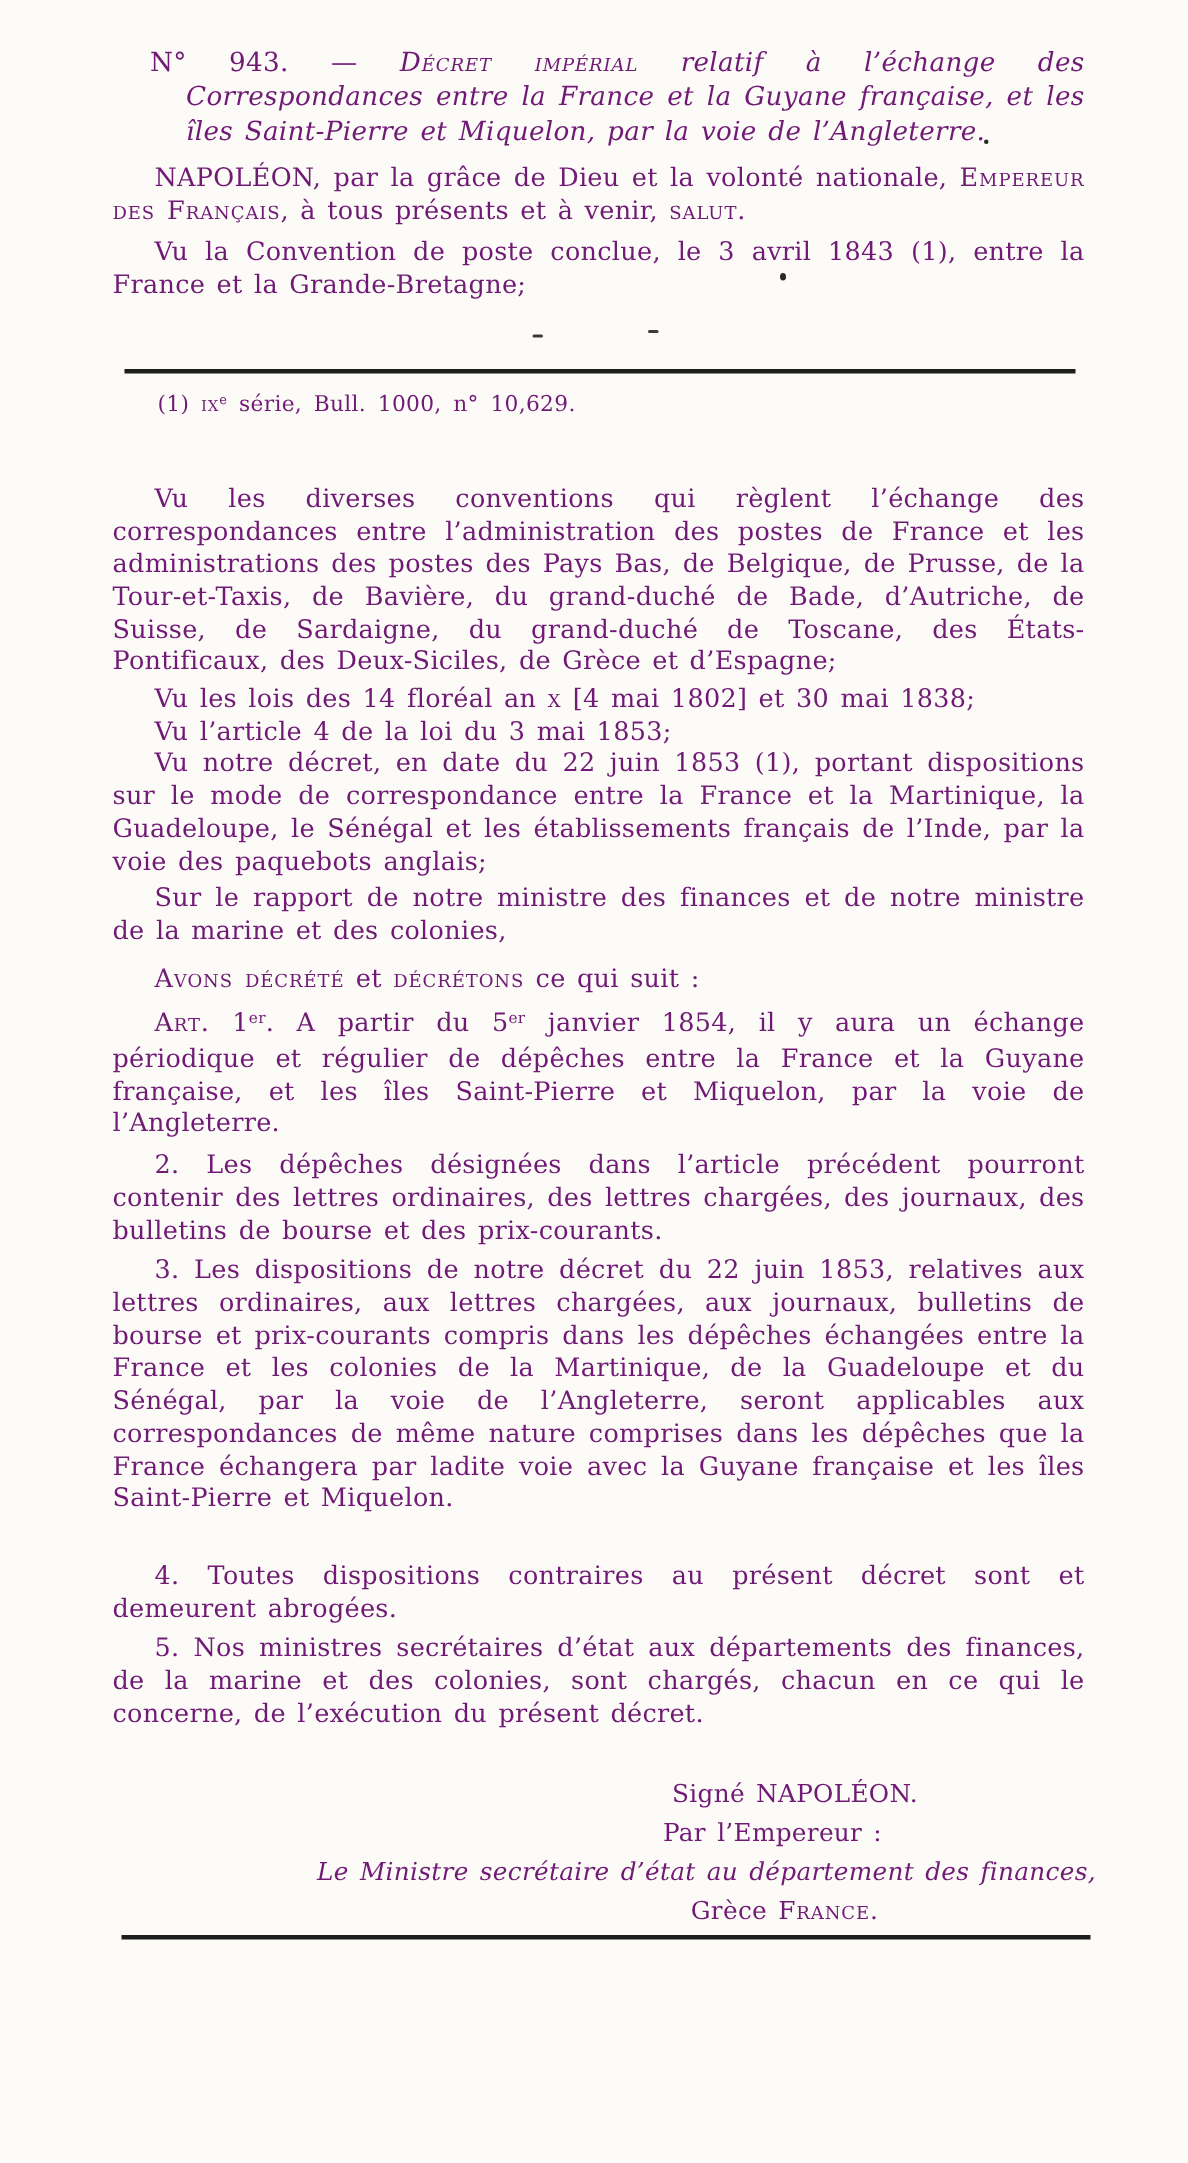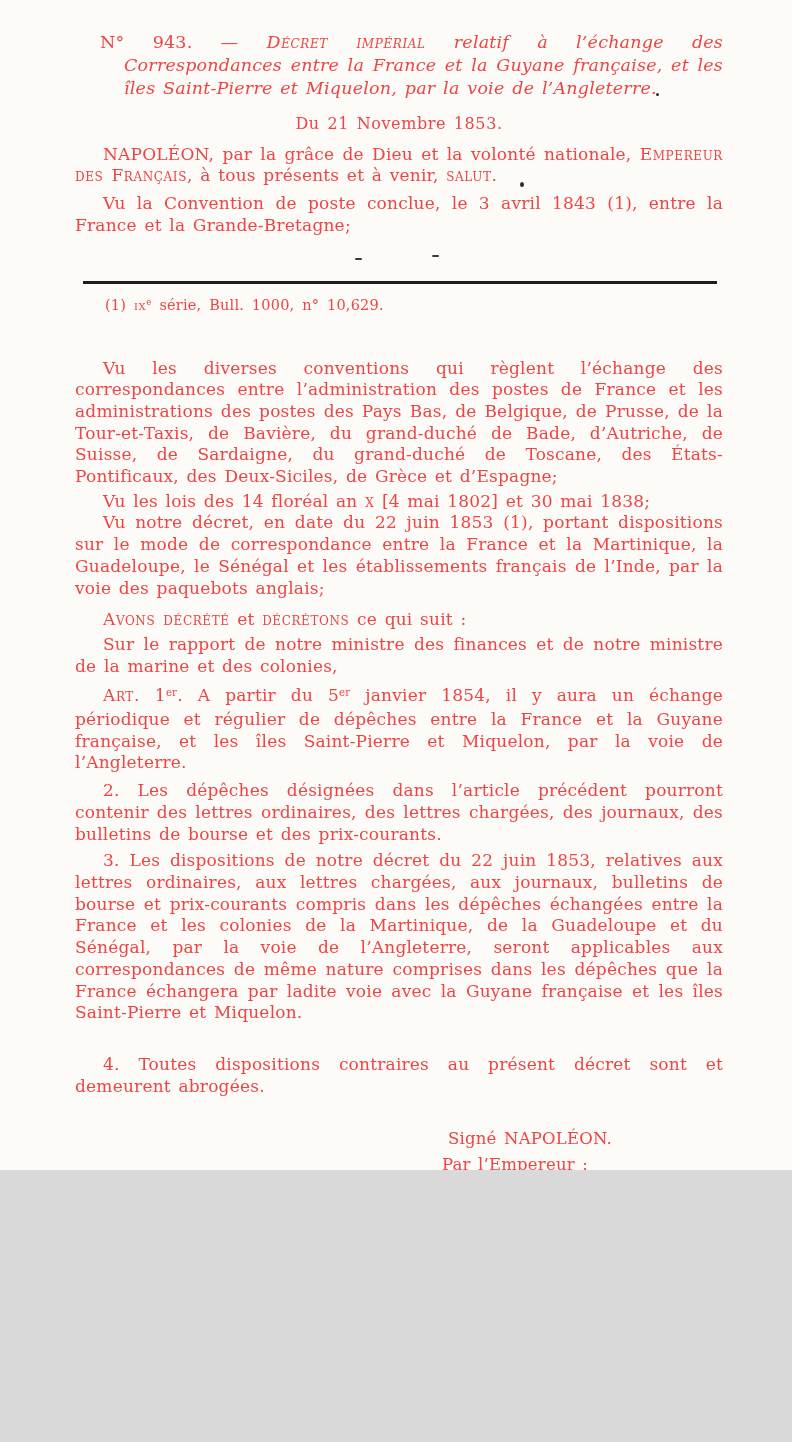--- a/index.html
+++ b/index.html
@@ -1,21 +1,21 @@
 <!DOCTYPE html>
 <html><head>
 <meta charset="utf-8">
 <style>
   html,body { margin:0; padding:0; background:#d9d9d9; }
   .page {
     position:relative;
-    width:792px; height:1170px;
+    width:792px; height:1442px;
     margin:0 auto;
     background:#fcfbf8;
-    color:#ef4444;
+    color:#701a75;
     font-family:"DejaVu Serif","Liberation Serif",serif;
     overflow:hidden;
     box-sizing:border-box;
     padding-top:31px;
   }
   .column { margin-left:75px; width:648px; }
 
   p { margin:0; font-size:17px; line-height:21.7px; text-align:justify;
       letter-spacing:0.2px; word-spacing:2px; }
 
@@ -63,61 +63,62 @@
 <body>
 
 <div class="page">
   <div class="speck s1"></div>
   <div class="speck s2"></div>
 
   <div class="column">
 
     <p class="heading"><span>N° 943. — </span><span class="sc it">Décret impérial</span><span class="it"> relatif à l’échange des Correspondances entre la France et la Guyane française, et les îles Saint-Pierre et Miquelon, par la voie de l’Angleterre.</span></p>
 
-    <p class="date">Du 21 Novembre 1853.</p>
 
     <p class="para preamble"><span>NAPOLÉON, par la grâce de Dieu et la volonté nationale, </span><span class="sc">Empereur des Français</span><span>, à tous présents et à venir, </span><span class="sc">salut</span><span>.</span></p>
 
     <p class="para mt6"><span>Vu la Convention de poste conclue, le 3 avril 1843 (1), entre la France et la Grande-Bretagne;</span></p>
 
     <div class="dashes">
       <span class="dash d1"></span>
       <span class="dash d2"></span>
     </div>
 
     <div class="rule"></div>
 
     <p class="footnote"><span>(1) </span><span class="sc">ix</span><span class="sup">e</span><span> série, Bull. 1000, n° 10,629.</span></p>
 
     <p class="para mt41"><span>Vu les diverses conventions qui règlent l’échange des correspondances entre l’administration des postes de France et les administrations des postes des Pays Bas, de Belgique, de Prusse, de la Tour-et-Taxis, de Bavière, du grand-duché de Bade, d’Autriche, de Suisse, de Sardaigne, du grand-duché de Toscane, des États-Pontificaux, des Deux-Siciles, de Grèce et d’Espagne;</span></p>
 
     <p class="para mt3"><span>Vu les lois des 14 floréal an </span><span class="sc">x</span><span> [4 mai 1802] et 30 mai 1838;</span></p>
 
+    <p class="para"><span>Vu l’article 4 de la loi du 3 mai 1853;</span></p>
 
     <p class="para"><span>Vu notre décret, en date du 22 juin 1853 (1), portant dispositions sur le mode de correspondance entre la France et la Martinique, la Guadeloupe, le Sénégal et les établissements français de l’Inde, par la voie des paquebots anglais;</span></p>
 
+    <p class="para mt3"><span>Sur le rapport de notre ministre des finances et de notre ministre de la marine et des colonies,</span></p>
+
     <p class="para mt10"><span class="sc">Avons décrété</span><span> et </span><span class="sc">décrétons</span><span> ce qui suit :</span></p>
-
-    <p class="para mt3"><span>Sur le rapport de notre ministre des finances et de notre ministre de la marine et des colonies,</span></p>
 
     <p class="para mt8"><span class="sc">Art.</span><span> 1</span><span class="sup">er</span><span>. A partir du 5</span><span class="sup">er</span><span> janvier 1854, il y aura un échange périodique et régulier de dépêches entre la France et la Guyane française, et les îles Saint-Pierre et Miquelon, par la voie de l’Angleterre.</span></p>
 
     <p class="para mt6"><span>2. Les dépêches désignées dans l’article précédent pourront contenir des lettres ordinaires, des lettres chargées, des journaux, des bulletins de bourse et des prix-courants.</span></p>
 
     <p class="para mt5"><span>3. Les dispositions de notre décret du 22 juin 1853, relatives aux lettres ordinaires, aux lettres chargées, aux journaux, bulletins de bourse et prix-courants compris dans les dépêches échangées entre la France et les colonies de la Martinique, de la Guadeloupe et du Sénégal, par la voie de l’Angleterre, seront applicables aux correspondances de même nature comprises dans les dépêches que la France échangera par ladite voie avec la Guyane française et les îles Saint-Pierre et Miquelon.</span></p>
 
     <p class="para mt30"><span>4. Toutes dispositions contraires au présent décret sont et demeurent abrogées.</span></p>
 
+    <p class="para mt5"><span>5. Nos ministres secrétaires d’état aux départements des finances, de la marine et des colonies, sont chargés, chacun en ce qui le concerne, de l’exécution du présent décret.</span></p>
 
 
     <p class="sig sig-a"><span>Signé NAPOLÉON.</span></p>
 
     <p class="sig sig-b"><span>Par l’Empereur :</span></p>
 
     <p class="sig sig-c"><span class="it">Le Ministre secrétaire d’état au département des finances,</span></p>
 
-    <p class="sig sig-d"><span>Signé </span><span class="sc">France</span><span>.</span></p>
+    <p class="sig sig-d"><span>Grèce </span><span class="sc">France</span><span>.</span></p>
 
     <div class="rule bottom"></div>
 
 
   </div>
 </div>
 
 </body></html>

